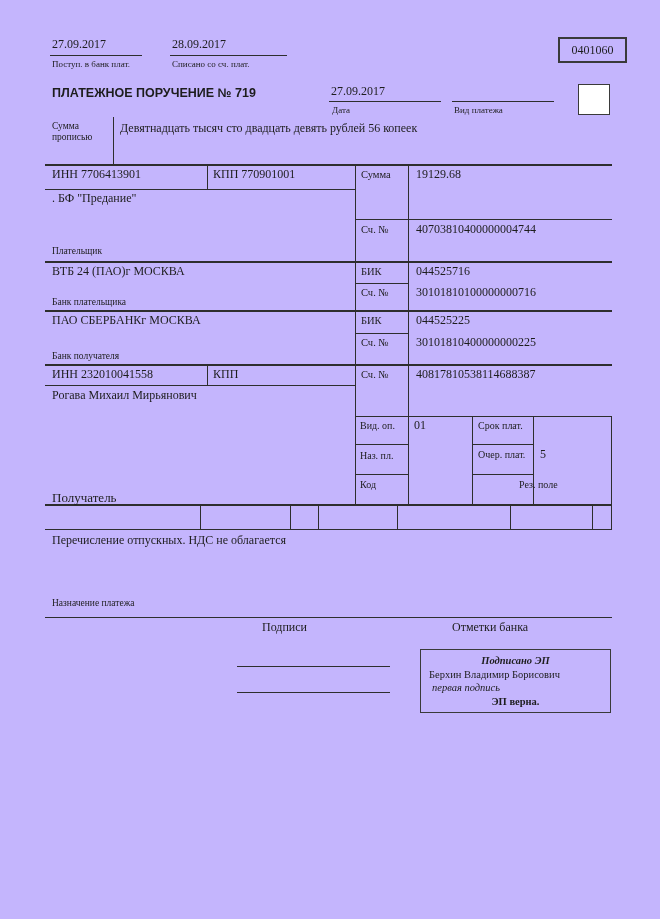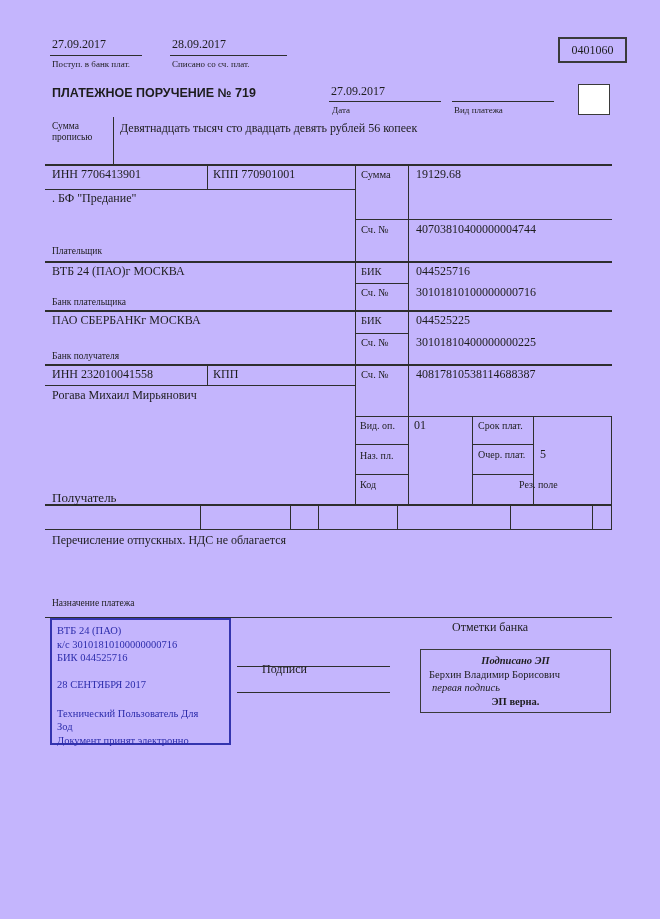--- a/index.html
+++ b/index.html
@@ -132,30 +132,22 @@
   <div class="txt op-lbl" style="left:360px;top:479px;width:46px;">Код</div>
   <div class="txt op-lbl" style="left:478px;top:479px;width:52px;margin-left:41px;">Рез. поле</div>
 
   <div class="txt small" style="left:52px;top:491px;font-size:13px;">Получатель</div>
 
   <div class="txt" style="left:52px;top:534px;">Перечисление отпускных. НДС не облагается</div>
 
   <div class="txt small" style="left:52px;top:598px;font-size:9.5px;">Назначение платежа</div>
   <div class="hl" style="left:45px;top:617px;width:567px;"></div>
 
-  <div class="bluestamp">
-    <div>ВТБ 24 (ПАО)</div>
-    <div>к/с 30101810100000000716</div>
-    <div>БИК 044525716</div>
-    <div style="margin-top:13px;">28 СЕНТЯБРЯ 2017</div>
-    <div style="margin-top:15px;width:155px;">Технический Пользователь Для Зод</div>
-    <div>Документ принят электронно</div>
-  </div>
 
-  <div class="txt" style="left:262px;top:621px;margin-top:42px;">Подписи</div>
+  <div class="txt" style="left:262px;top:621px;">Подписи</div>
   <div class="txt" style="left:452px;top:621px;">Отметки банка</div>
 
   <div class="hl" style="left:237px;top:666px;width:153px;"></div>
   <div class="hl" style="left:237px;top:692px;width:153px;"></div>
 
   <div class="bankstamp">
     <div class="bs-title">Подписано ЭП</div>
     <div>Берхин Владимир Борисович</div>
     <div class="bs-sig">первая подпись</div>
     <div class="bs-ver">ЭП верна.</div>

